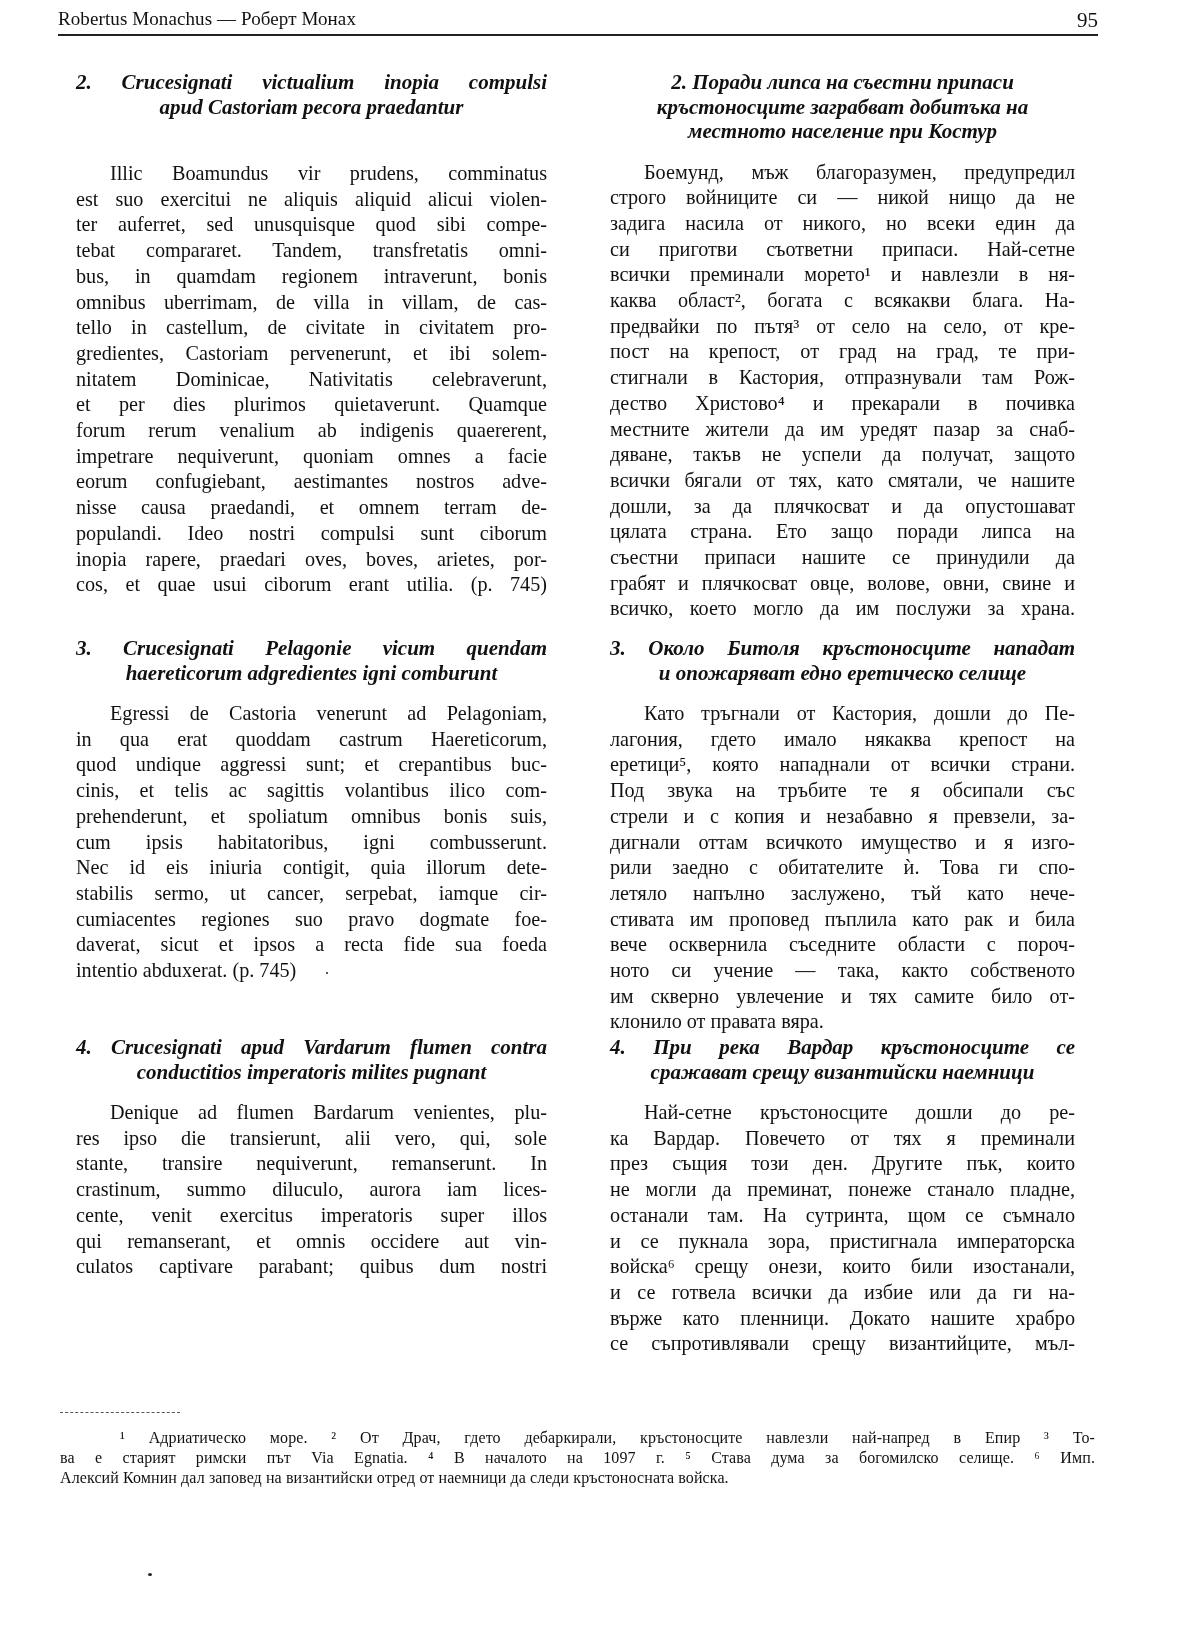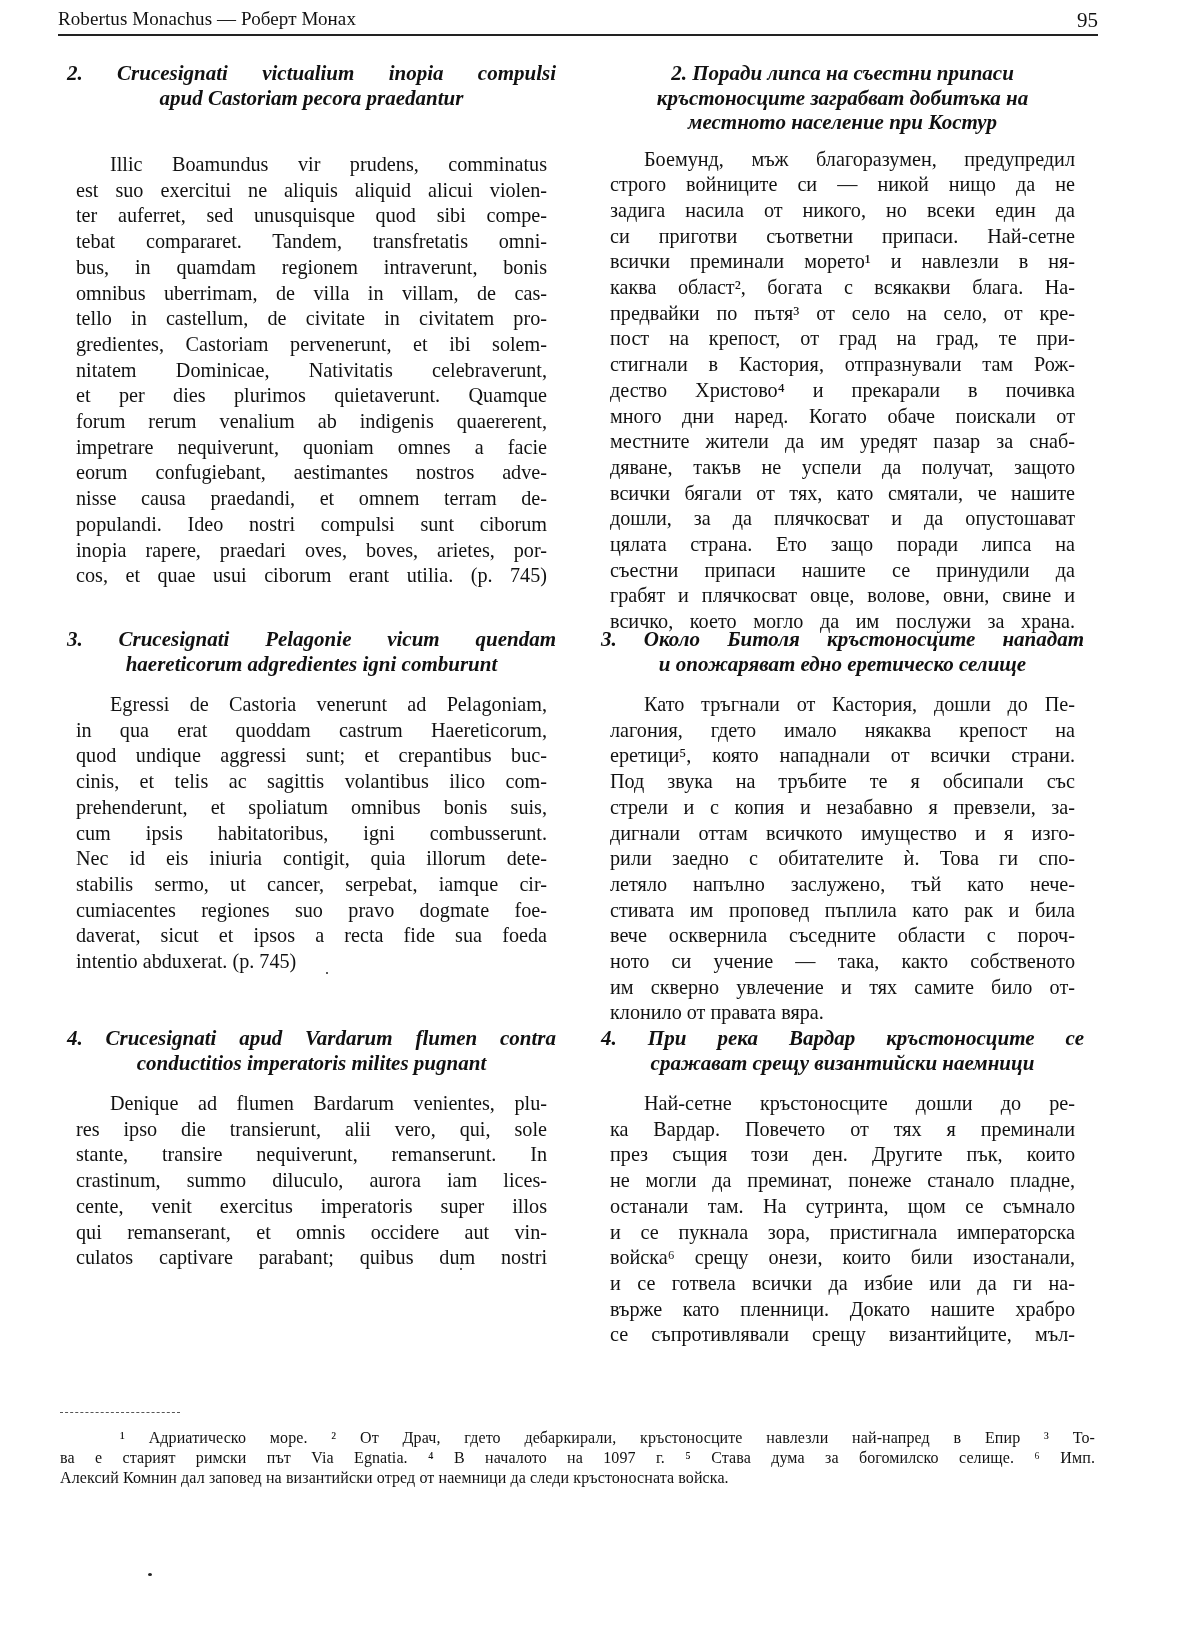--- a/index.html
+++ b/index.html
@@ -22,21 +22,21 @@
       border-top: 2px solid #222;
     }
     .col {
       position: absolute; top: 54px; font-size: 20.2px; line-height: 25.7px;
     }
     .col-latin { left: 60px; width: 503px; }
     .col-bg { left: 594px; width: 497px; }
     .section { position: absolute; left: 0; right: 0; }
     .heading {
       font-style: italic; text-align: center; font-size: 21px; line-height: 24.5px;
-      margin: 7px;
+      margin: 16px;
     }
     .body-text {
       text-align: justify; hyphens: none; margin: 16px;
     }
     .body-text .line { display: block; text-align: justify; text-align-last: justify; white-space: nowrap; }
     .body-text .line.last { text-align-last: left; }
     .body-text .line.indent { text-indent: 34px; }
     .footnote-rule {
       position: absolute; top: 1412px; left: 60px; width: 120px; height: 0;
       border-top: 1px dashed #555;
@@ -134,21 +134,20 @@
       <span class="line indent">Боемунд, мъж благоразумен, предупредил</span>
       <span class="line">строго войниците  си — никой нищо да не</span>
       <span class="line">задига насила  от  никого, но всеки един да</span>
       <span class="line">си  приготви  съответни  припаси. Най-сетне</span>
       <span class="line">всички преминали  морето¹ и навлезли в ня-</span>
       <span class="line">каква област², богата с всякакви блага.  На-</span>
       <span class="line">предвайки по пътя³ от село на село, от кре-</span>
       <span class="line">пост на  крепост, от  град на  град,  те при-</span>
       <span class="line">стигнали в Кастория, отпразнували там Рож-</span>
       <span class="line">дество  Христово⁴  и  прекарали  в  почивка</span>
-      <span class="line">много дни наред. Когато обаче  поискали от</span>
       <span class="line">местните жители да им  уредят пазар за снаб-</span>
       <span class="line">дяване, такъв не успели да получат, защото</span>
       <span class="line">всички  бягали от тях, като смятали, че нашите</span>
       <span class="line">дошли, за да  плячкосват  и да  опустошават</span>
       <span class="line">цялата страна.  Ето  защо поради  липса  на</span>
       <span class="line">съестни  припаси  нашите  се  принудили  да</span>
       <span class="line">грабят и плячкосват овце, волове, овни, свине и</span>
       <span class="line">всичко, което могло  да  им  послужи  за  храна.</span>
     </div>
   </div>

